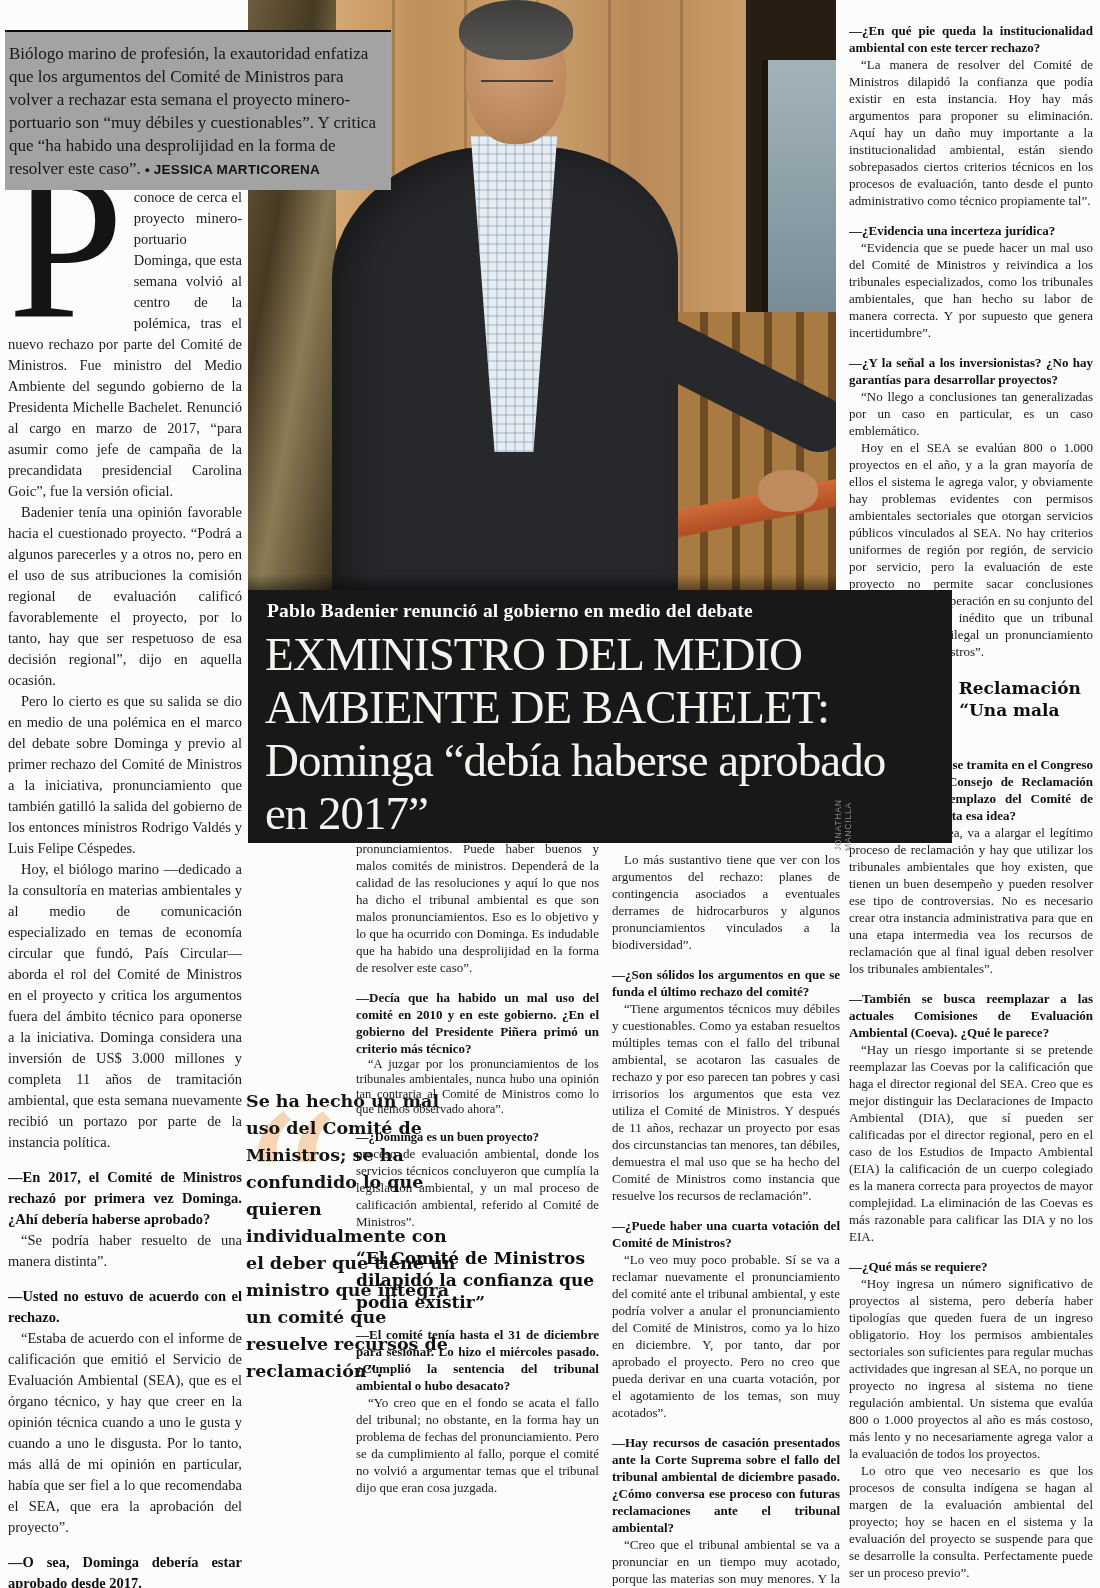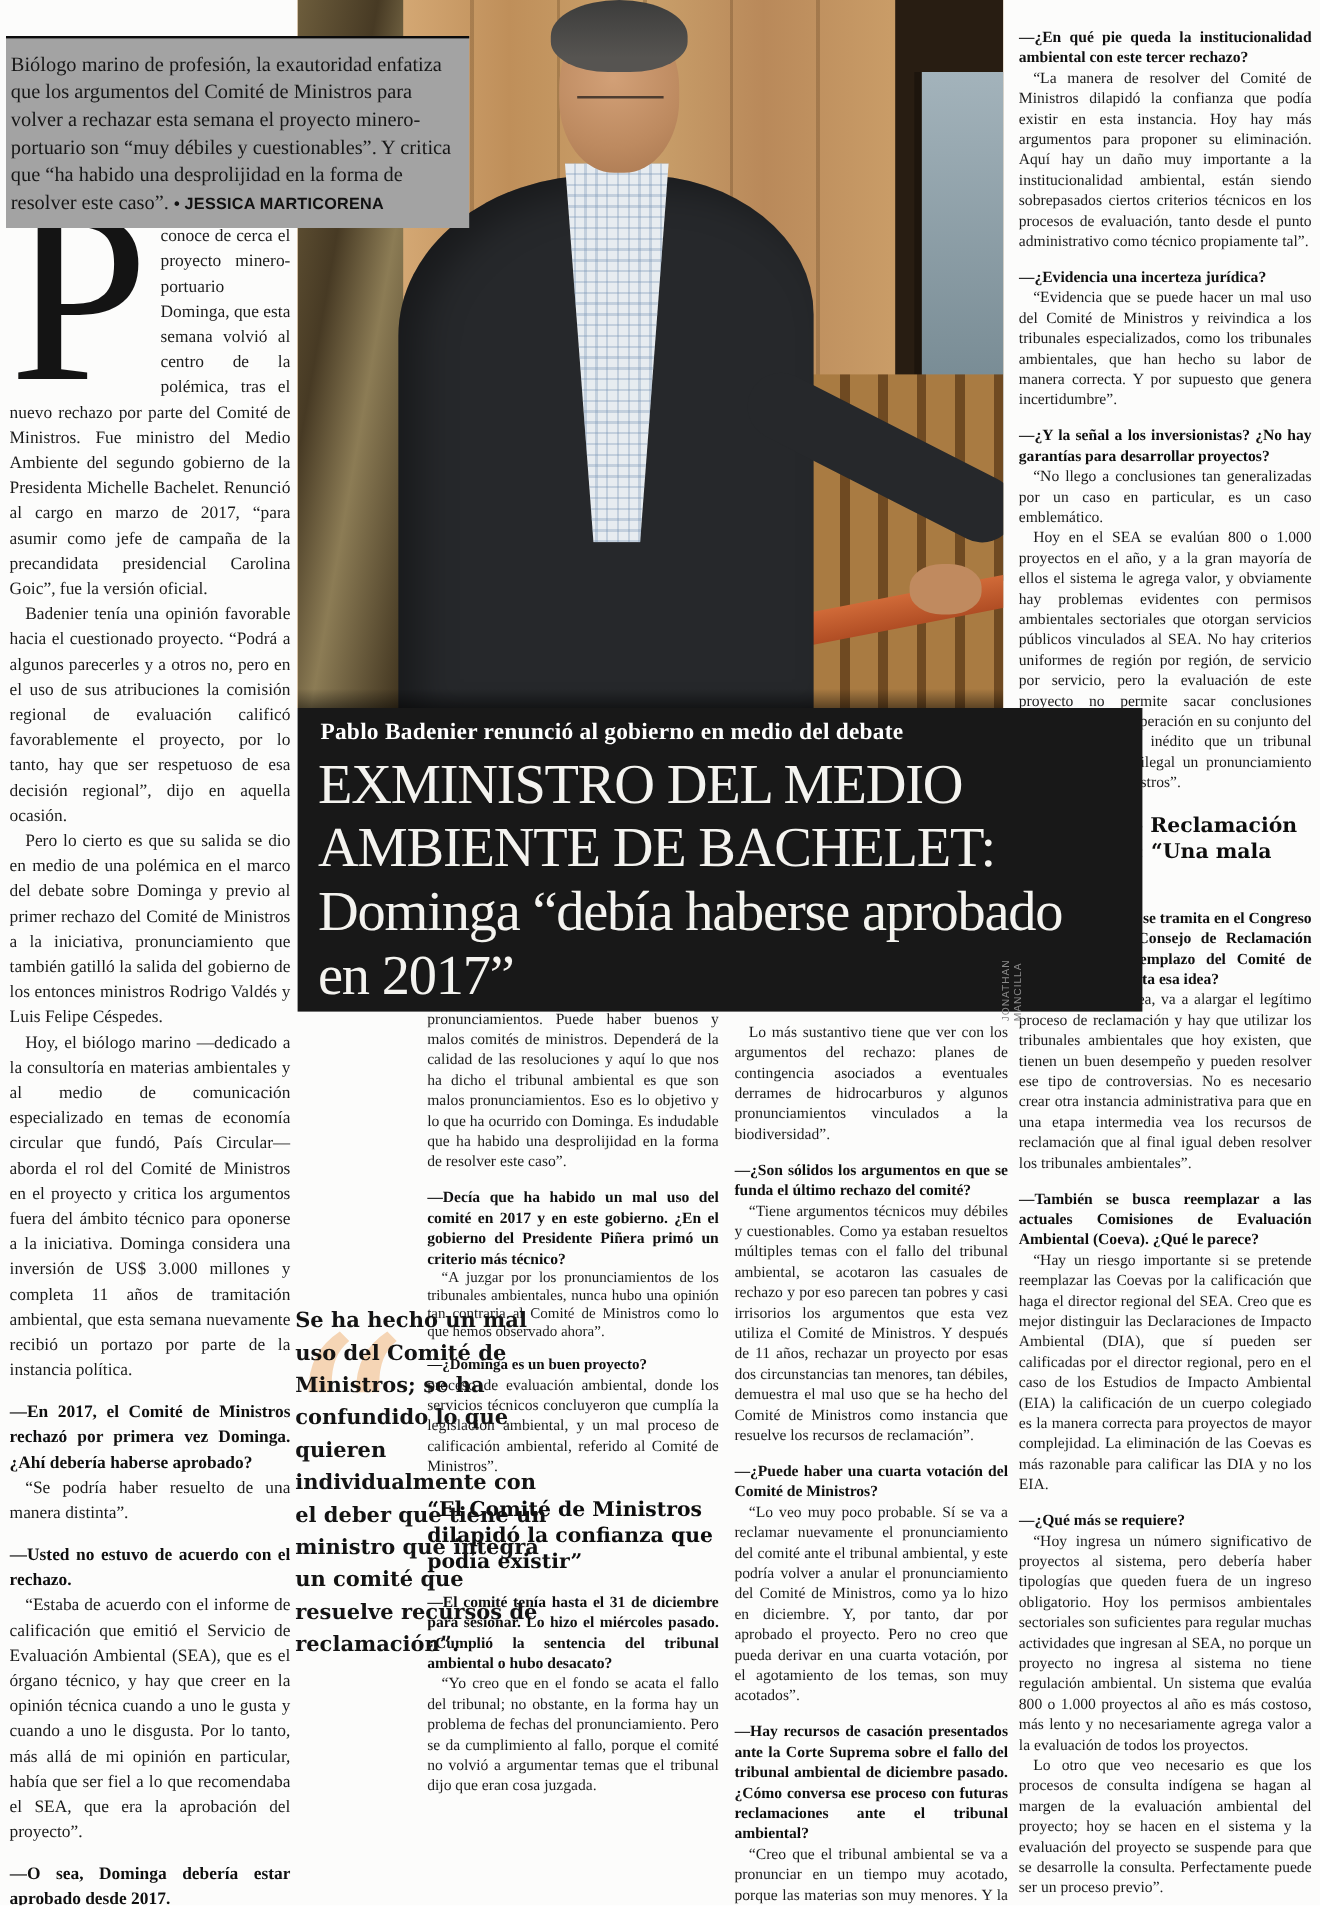--- a/index.html
+++ b/index.html
@@ -126,21 +126,21 @@
     <p class="q">—O sea, Dominga debería estar aprobado desde 2017.</p>
 
   </div>
 
   <div class="abs quote-mark">“</div>
   <div class="abs pullquote">Se ha hecho un mal uso del Comité de Ministros; se ha confundido lo que quieren individualmente con el deber que tiene un ministro que integra un comité que resuelve recursos de reclamación”.</div>
 
   <div class="abs col colA">
     <p class="q" style="margin-top:0;">prejuicio hacia Dominga?</p>
     <p class="a">“Eso no lo sé, lo que sé es lo que leo en los pronunciamientos. Puede haber buenos y malos comités de ministros. Dependerá de la calidad de las resoluciones y aquí lo que nos ha dicho el tribunal ambiental es que son malos pronunciamientos. Eso es lo objetivo y lo que ha ocurrido con Dominga. Es indudable que ha habido una desprolijidad en la forma de resolver este caso”.</p>
-    <p class="q">—Decía que ha habido un mal uso del comité en 2017 y en este gobierno. ¿En el gobierno del Presidente Piñera primó un criterio más técnico?</p>
+    <p class="q">—Decía que ha habido un mal uso del comité en 2010 y en este gobierno. ¿En el gobierno del Presidente Piñera primó un criterio más técnico?</p>
     <p class="a narrow">“A juzgar por los pronunciamientos de los tribunales ambientales, nunca hubo una opinión tan contraria al Comité de Ministros como lo que hemos observado ahora”.</p>
     <p class="q narrow">—¿Dominga es un buen proyecto?</p>
     <p>proceso de evaluación ambiental, donde los servicios técnicos concluyeron que cumplía la legislación ambiental, y un mal proceso de calificación ambiental, referido al Comité de Ministros”.</p>
     <p class="subhead">“El Comité de Ministros dilapidó la confianza que podía existir”</p>
     <p class="q">—El comité tenía hasta el 31 de diciembre para sesionar. Lo hizo el miércoles pasado. ¿Cumplió la sentencia del tribunal ambiental o hubo desacato?</p>
     <p class="a">“Yo creo que en el fondo se acata el fallo del tribunal; no obstante, en la forma hay un problema de fechas del pronunciamiento. Pero se da cumplimiento al fallo, porque el comité no volvió a argumentar temas que el tribunal dijo que eran cosa juzgada.</p>
   </div>
 
   <div class="abs col colB">
     <p class="body-ind">Lo más sustantivo tiene que ver con los argumentos del rechazo: planes de contingencia asociados a eventuales derrames de hidrocarburos y algunos pronunciamientos vinculados a la biodiversidad”.</p>

